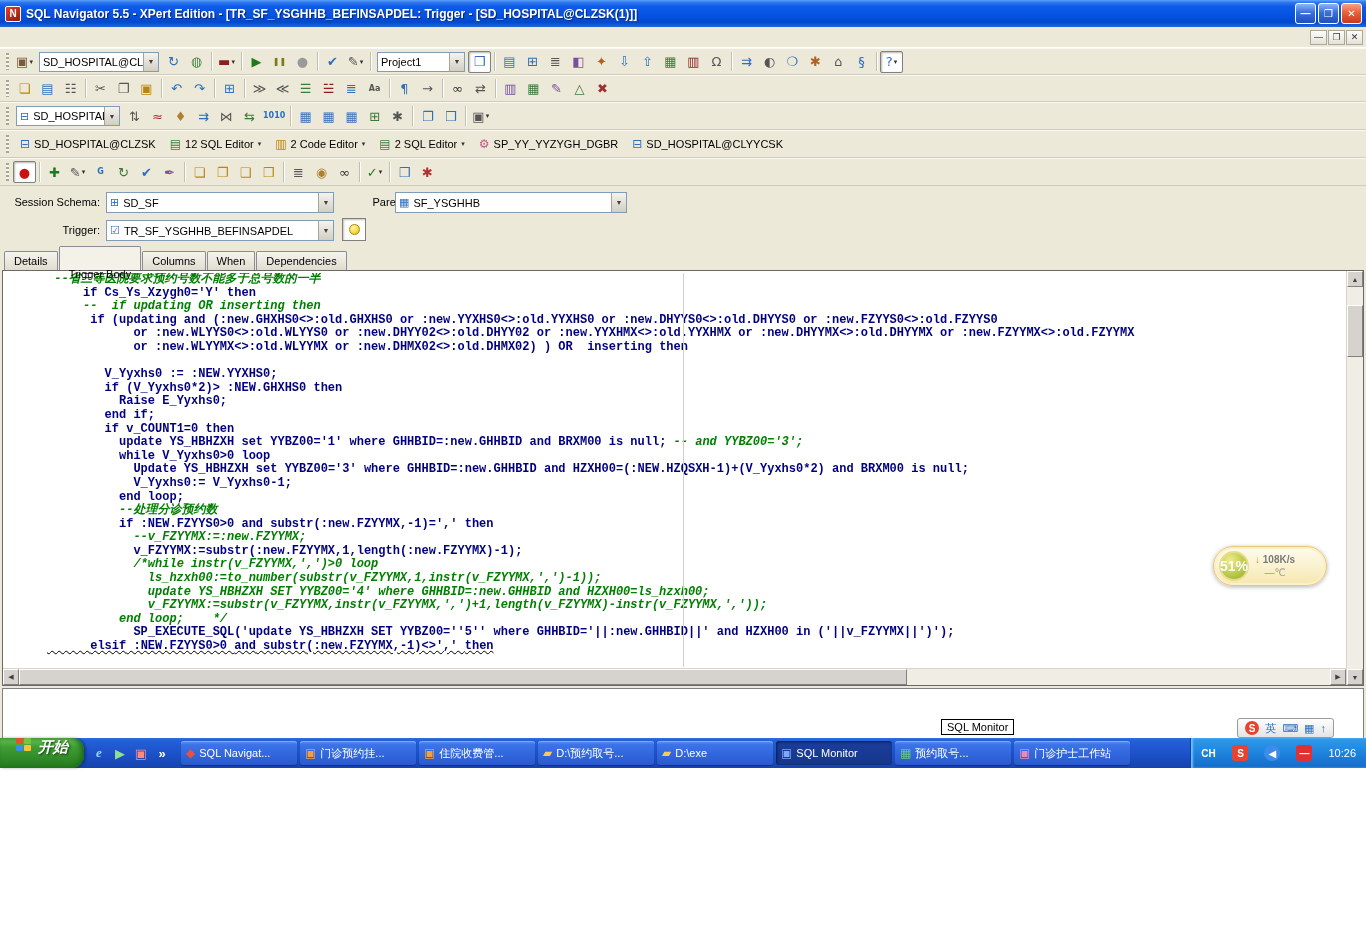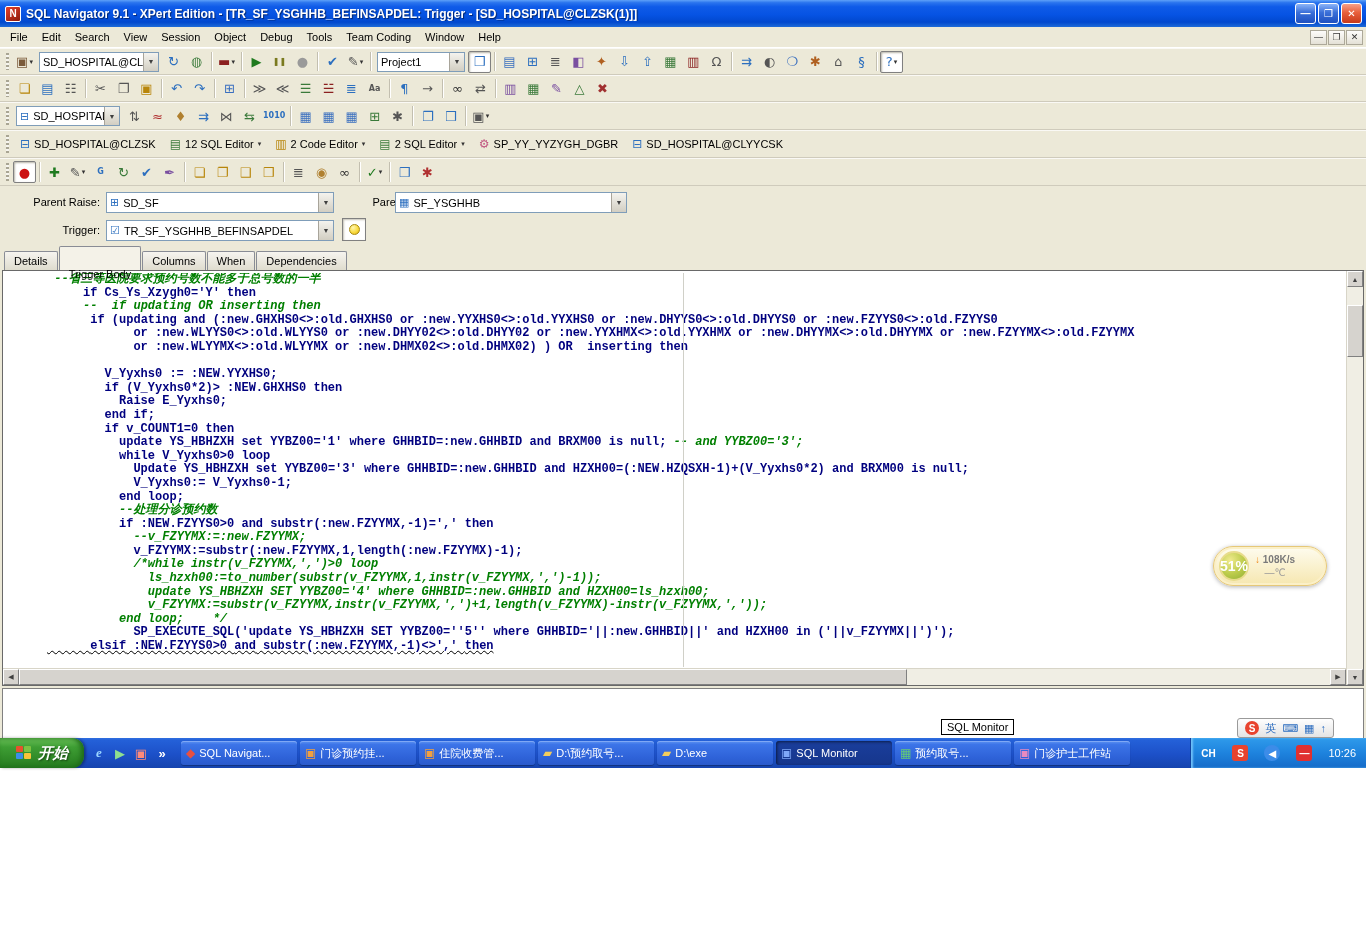--- a/index.html
+++ b/index.html
@@ -95,21 +95,21 @@
 
   
   .imebar{position:absolute;right:32px;top:718px;height:20px;z-index:45;border-radius:3px;border:1px solid #9A9A9A;
     background:linear-gradient(#FEFEFE,#E4E4E4);display:flex;align-items:center;gap:6px;padding:0 7px;}
   .ime-logo{width:14px;height:14px;border-radius:50%;background:#E8432E;color:#fff;font-weight:bold;font-size:10px;display:flex;align-items:center;justify-content:center;}
   .ime-item{font-size:11px;color:#2F6FC0;}
 
   
   .taskbar{position:absolute;left:0;top:738px;width:1366px;height:30px;z-index:30;display:flex;align-items:stretch;
     background:linear-gradient(180deg,#2F6FE0 0%,#2460D8 8%,#1C50C8 55%,#1644AE 100%);}
-  .start{flex:0 0 84px;border-radius:0 12px 12px 0;display:flex;align-items:center;justify-content:center;gap:5px;color:#fff;font-weight:bold;font-style:italic;font-size:15px;
+  .start{flex:0 0 84px;border-radius:0 12px 12px 0;display:flex;align-items:flex-start;justify-content:center;gap:5px;color:#fff;font-weight:bold;font-style:italic;font-size:15px;
     background:linear-gradient(180deg,#6CC25A 0%,#3E9E34 30%,#2E8726 75%,#247A1E 100%);text-shadow:1px 1px 2px #14430E;box-shadow:inset -3px 0 5px #1E6A18,2px 0 3px rgba(0,0,0,.35);}
   .flag{width:17px;height:15px;display:grid;grid-template-columns:7px 7px;grid-template-rows:6px 6px;gap:1px;}
   .flag i{border-radius:1px;}
   .ql{display:flex;align-items:center;gap:3px;padding:0 6px;}
   .ql-icon{width:18px;height:18px;display:flex;align-items:center;justify-content:center;font-size:13px;font-weight:bold;}
   .tbtns{flex:1;display:flex;align-items:center;gap:3px;padding:0 4px;overflow:hidden;}
   .taskbtn{flex:0 0 116px;height:24px;border-radius:3px;display:flex;align-items:center;gap:4px;padding:0 5px;color:#fff;white-space:nowrap;overflow:hidden;
     background:linear-gradient(180deg,#5E93F2 0%,#3C74E8 15%,#2E62D8 70%,#2A5ACC 100%);box-shadow:inset 0 1px 0 #7FA8F5,0 1px 1px rgba(0,0,0,.3);}
   .taskbtn.active{background:linear-gradient(180deg,#1A3E9C,#16368C);box-shadow:inset 1px 1px 3px rgba(0,0,0,.55);}
   .tb-icon{font-size:12px;flex:0 0 auto;}
@@ -119,42 +119,29 @@
   .tray-icon{width:16px;height:16px;border-radius:3px;display:flex;align-items:center;justify-content:center;font-size:10px;font-weight:bold;}
   .clock{font-size:11px;}
 </style>
 </head>
 <body>
 
 <div class="app">
 
   <div class="titlebar">
     <div class="title-icon">N</div>
-    <div class="title-text">SQL Navigator 9.1 - XPert Edition - [TR_SF_YSGHHB_BEFINSAPDEL:  Trigger - [SD_HOSPITAL@CLZSK(1)]]</div>
+    <div class="title-text">SQL Navigator 5.5 - XPert Edition - [TR_SF_YSGHHB_BEFINSAPDEL:  Trigger - [SD_HOSPITAL@CLZSK(1)]]</div>
     <div class="win-btns">
       <div class="win-btn">—</div>
       <div class="win-btn">❐</div>
       <div class="win-btn close">✕</div>
     </div>
   </div>
 
   <div class="menubar">
-    <div class="menu-items">
-        <div class="menu-item">File</div>
-        <div class="menu-item">Edit</div>
-        <div class="menu-item">Search</div>
-        <div class="menu-item">View</div>
-        <div class="menu-item">Session</div>
-        <div class="menu-item">Object</div>
-        <div class="menu-item">Debug</div>
-        <div class="menu-item">Tools</div>
-        <div class="menu-item">Team Coding</div>
-        <div class="menu-item">Window</div>
-        <div class="menu-item">Help</div>
-      </div>
     <div class="mdi-btns">
       <div class="mdi-btn">—</div>
       <div class="mdi-btn">❐</div>
       <div class="mdi-btn">✕</div>
     </div>
   </div>
 
   <div class="toolbar tb27">
       <div class="grip"></div>
       <div class="tbtn">
@@ -483,21 +470,21 @@
       <div class="tsep"></div>
       <div class="tbtn">
         <span class="glyph" style="color: rgb(44, 111, 191);">❒</span>
       </div>
       <div class="tbtn">
         <span class="glyph" style="color: rgb(176, 48, 48);">✱</span>
       </div>
     </div>
 
   <div class="form-area">
-    <div class="flabel" style="left:8px;top:10px;width:92px">Parent Raise:</div>
+    <div class="flabel" style="left:8px;top:10px;width:92px">Session Schema:</div>
     <div class="fcombo" style="left:106px;top:6px;width:228px">
       <span class="cicon" style="color:#2C6FBF">⊞</span>
       <span class="cval">SD_SF</span>
       <span class="carrow">▼</span>
     </div>
     <div class="flabel" style="left:360px;top:10px;width:48px">Parent:</div>
     <div class="fcombo" style="left:395px;top:6px;width:232px">
       <span class="cicon" style="color:#2C6FBF">▦</span>
       <span class="cval">SF_YSGHHB</span>
       <span class="carrow">▼</span>

